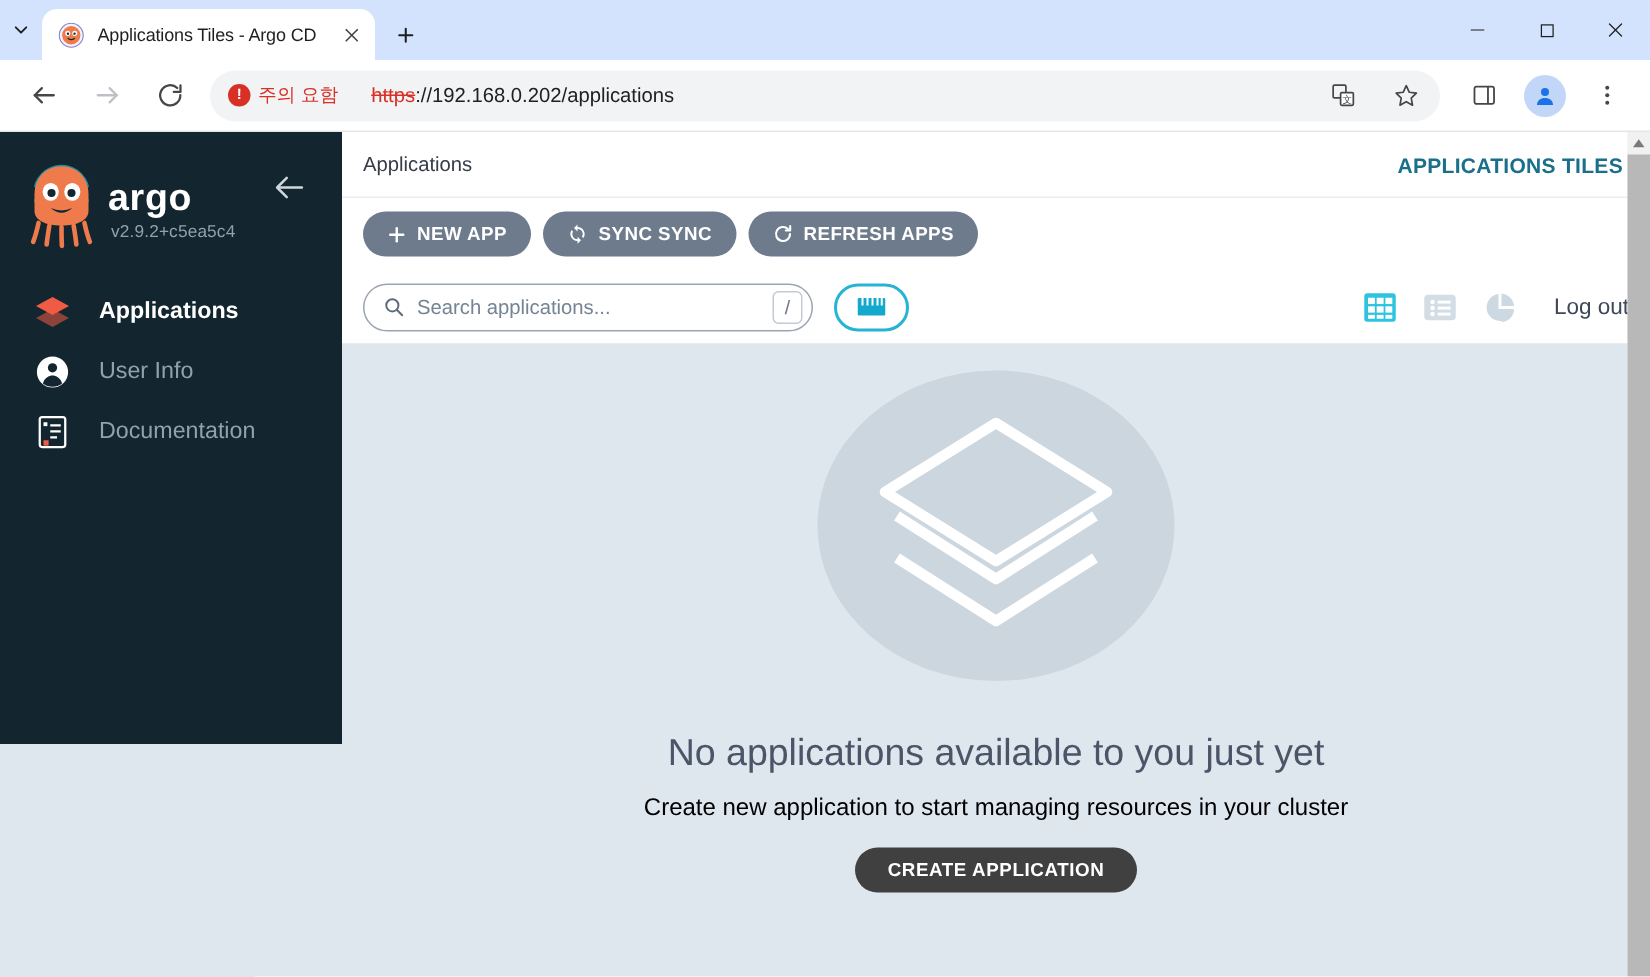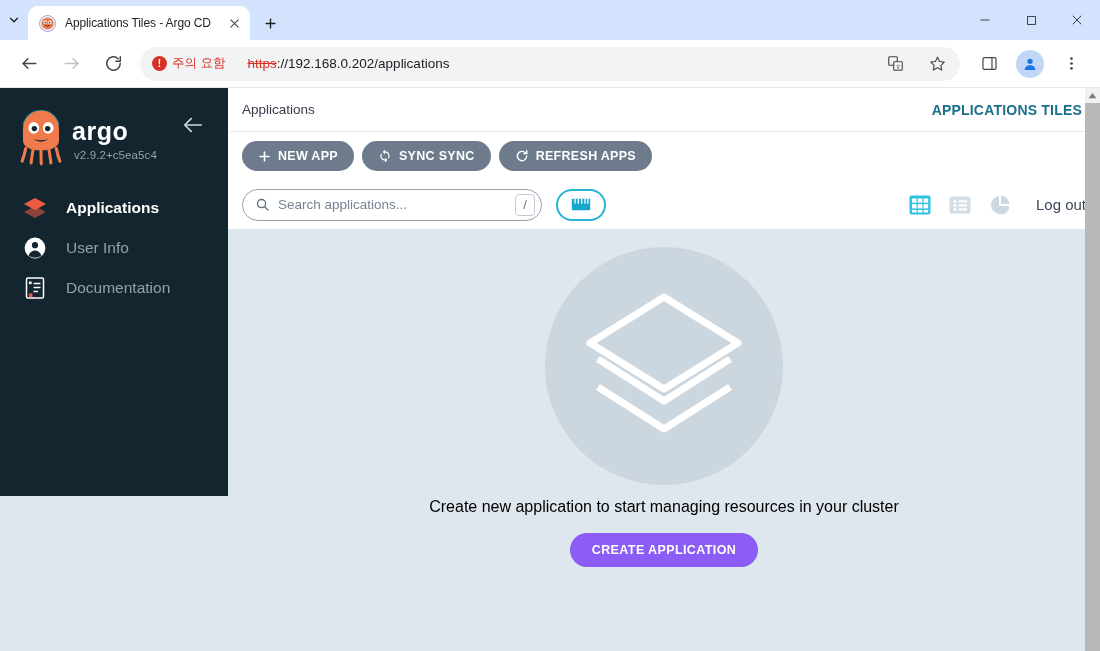--- a/index.html
+++ b/index.html
@@ -182,21 +182,21 @@
   }
   .empty-circle {
     width: 238px; height: 238px; border-radius: 50%; background: #ccd6df;
     display: flex; align-items: center; justify-content: center;
   }
   .empty-title {
     font-size: 25px; color: #4a5568; margin-top: 34px; font-weight: normal;
   }
   .empty-sub { font-size: 16px; color: #000000; margin-top: 13px; }
   .create-btn {
-    margin-top: 17px; height: 34px; border-radius: 17px; background: #8b5cf6;
+    margin-top: 17px; height: 34px; border-radius: 17px; background: #404040;
     color: #fff; font-size: 12.5px; font-weight: bold; letter-spacing: 0.4px;
     padding: 0 22px; border: none; display: inline-flex; align-items: center;
   }
 
   
   .scrollbar {
     position: absolute; right: 0; top: 88px; width: 15px; height: 563px;
     background: #f1f1f1;
   }
   .sb-up {
@@ -483,20 +483,21 @@
       </div>
 
       <div class="empty">
         <div class="empty-circle">
           <svg width="172" height="158" viewBox="0 0 172 158" fill="none" stroke="#ffffff" stroke-width="7" stroke-linejoin="round">
             <path d="M86 10 L160 56 L86 102 L12 56 Z"></path>
             <path d="M20 72 L86 114 L152 72"></path>
             <path d="M20 100 L86 142 L152 100"></path>
           </svg>
         </div>
+        <div class="empty-title">No applications available to you just yet</div>
         <div class="empty-sub">Create new application to start managing resources in your cluster</div>
         <button class="create-btn">CREATE APPLICATION</button>
       </div>
     </div>
   </div>
 
   <div class="scrollbar">
     <div class="sb-up">
       <svg width="9" height="7" viewBox="0 0 10 8" fill="#7a7a7a">
           <polygon points="5,1 9.4,7 0.6,7"></polygon>

